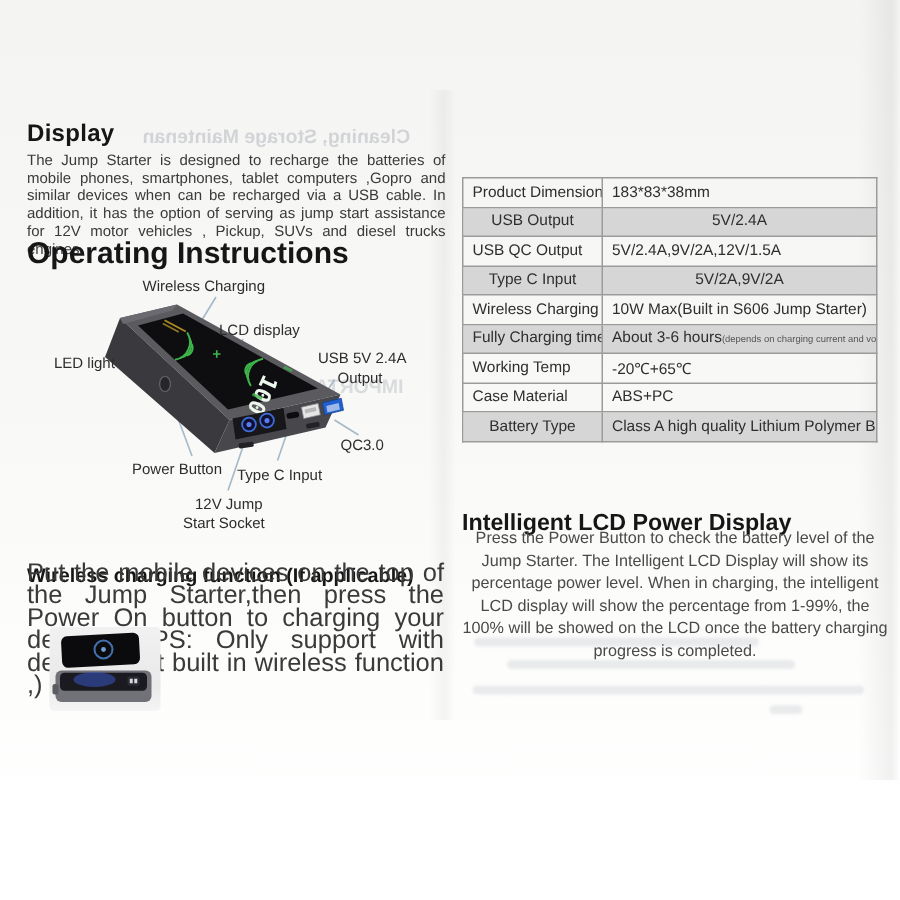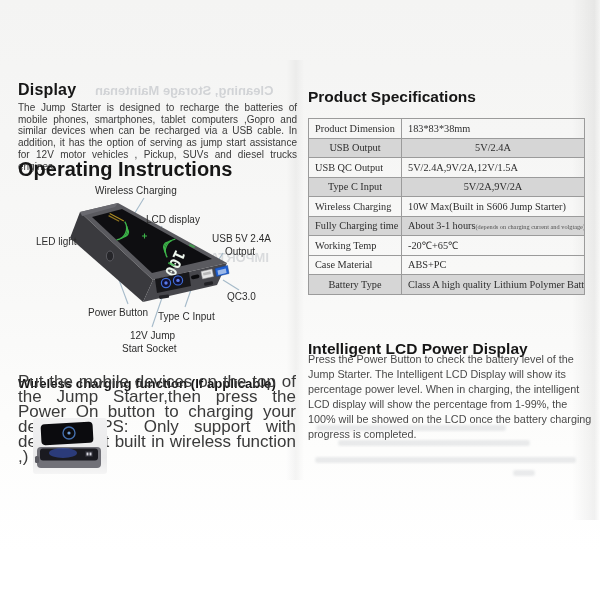--- a/index.html
+++ b/index.html
@@ -20,33 +20,33 @@
     position:absolute;right:0;top:0;width:28px;height:520px;
     background:linear-gradient(90deg,rgba(0,0,0,0) 0%,rgba(0,0,0,0.055) 80%,rgba(255,255,255,0) 100%);
   }
   .abs{position:absolute;}
   h2{margin:0;color:#161616;font-weight:bold;}
   .h-purpose{left:18px;top:81px;font-size:16px;letter-spacing:.2px;}
   .h-operating{left:18px;top:158px;font-size:20px;}
   .h-wireless{left:18px;top:376px;font-size:13.2px;}
   .h-specs{left:308px;top:88px;font-size:15.5px;}
   .h-lcd{left:308px;top:316px;font-size:15.5px;margin-top:24px;}
-  .body-text{color:#3a3a3a;}
+  .body-text{color:#3a3a3a;text-align:center;}
   .purpose-body{left:18px;top:102px;width:279px;font-size:10px;line-height:11.7px;text-align:justify;}
   .wireless-body{left:18px;top:374px;width:278px;font-size:17px;line-height:15px;text-align:justify;}
   .lcd-body{left:308px;top:352px;width:284px;font-size:10.8px;line-height:15px;color:#4a4a4a;}
   
   .spec-table{
     position:absolute;left:308px;top:118px;width:277px;
     border-collapse:collapse;table-layout:fixed;
     font-size:10.3px;color:#2e2e2e;
   }
   .spec-table td{
     border:1px solid #9b9b9b;padding:2px 6px;height:14.5px;
-    white-space:nowrap;overflow:hidden;vertical-align:middle;font-family:Liberation Serif, serif;
+    white-space:nowrap;overflow:hidden;vertical-align:middle;
   }
   .spec-table td.lbl{width:80px;}
   .spec-table tr.shade td{background:#d6d6d6;text-align:center;}
   .spec-table .note{font-size:6.3px;color:#555;}
   
   .device-figure{left:18px;top:183px;}
   .fig-label{font-size:10px;fill:#2d2d2d;}
   
   .ghost{
     color:#8b919b;font-weight:bold;transform:scaleX(-1);
@@ -173,21 +173,20 @@
         <rect x="7" y="30.5" width="58" height="12" rx="3" fill="#1a1a20"></rect>
         <ellipse cx="30" cy="35" rx="14" ry="5" fill="#3a57c4" opacity=".55"></ellipse>
         <rect x="52" y="33" width="8" height="6" rx="1" fill="#2b2b33"></rect>
         <rect x="53.5" y="34.5" width="2" height="3" fill="#d8d8e2"></rect>
         <rect x="56.5" y="34.5" width="2" height="3" fill="#d8d8e2"></rect>
         <rect x="2" y="38" width="4" height="7" rx="1.5" fill="#5b5b62"></rect>
       </g>
     </svg>
   </div>
 
-  <h2 class="abs h-specs">Product Specifications</h2>
 
   <table class="spec-table">
     <tbody>
       <tr>
         <td class="lbl">Product Dimension</td>
         <td>183*83*38mm</td>
       </tr>
       <tr class="shade">
         <td class="lbl">USB Output</td>
         <td>5V/2.4A</td>
@@ -199,21 +198,21 @@
       <tr class="shade">
         <td class="lbl">Type C Input</td>
         <td>5V/2A,9V/2A</td>
       </tr>
       <tr>
         <td class="lbl">Wireless Charging</td>
         <td>10W Max(Built in S606 Jump Starter)</td>
       </tr>
       <tr class="shade">
         <td class="lbl">Fully Charging time</td>
-        <td><span>About 3-1 hours</span><span class="note">(depends on charging current and volgtage)</span></td>
+        <td><span>About 3-6 hours</span><span class="note">(depends on charging current and volgtage)</span></td>
       </tr>
       <tr>
         <td class="lbl">Working Temp</td>
         <td>-20℃+65℃</td>
       </tr>
       <tr>
         <td class="lbl">Case Material</td>
         <td>ABS+PC</td>
       </tr>
       <tr class="shade">

